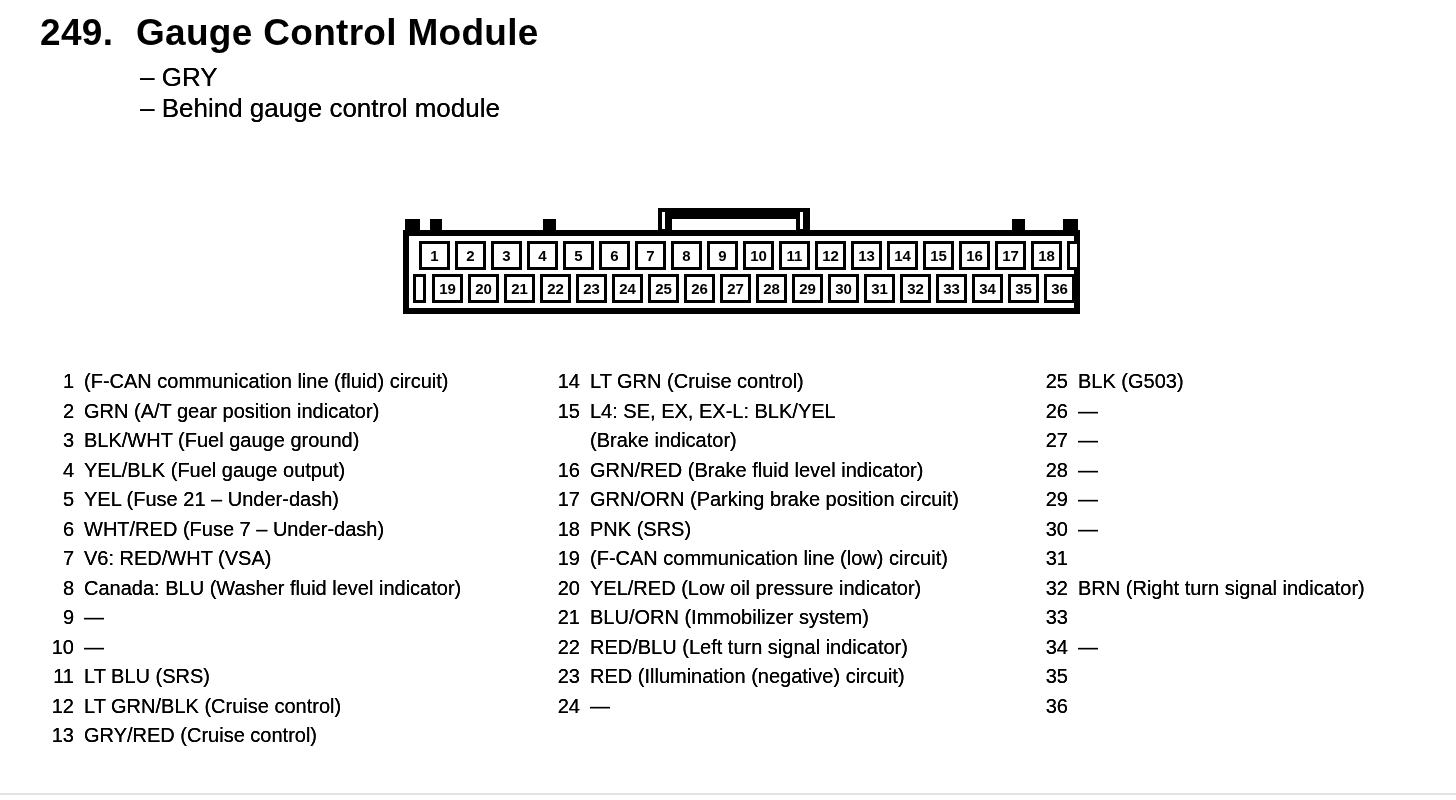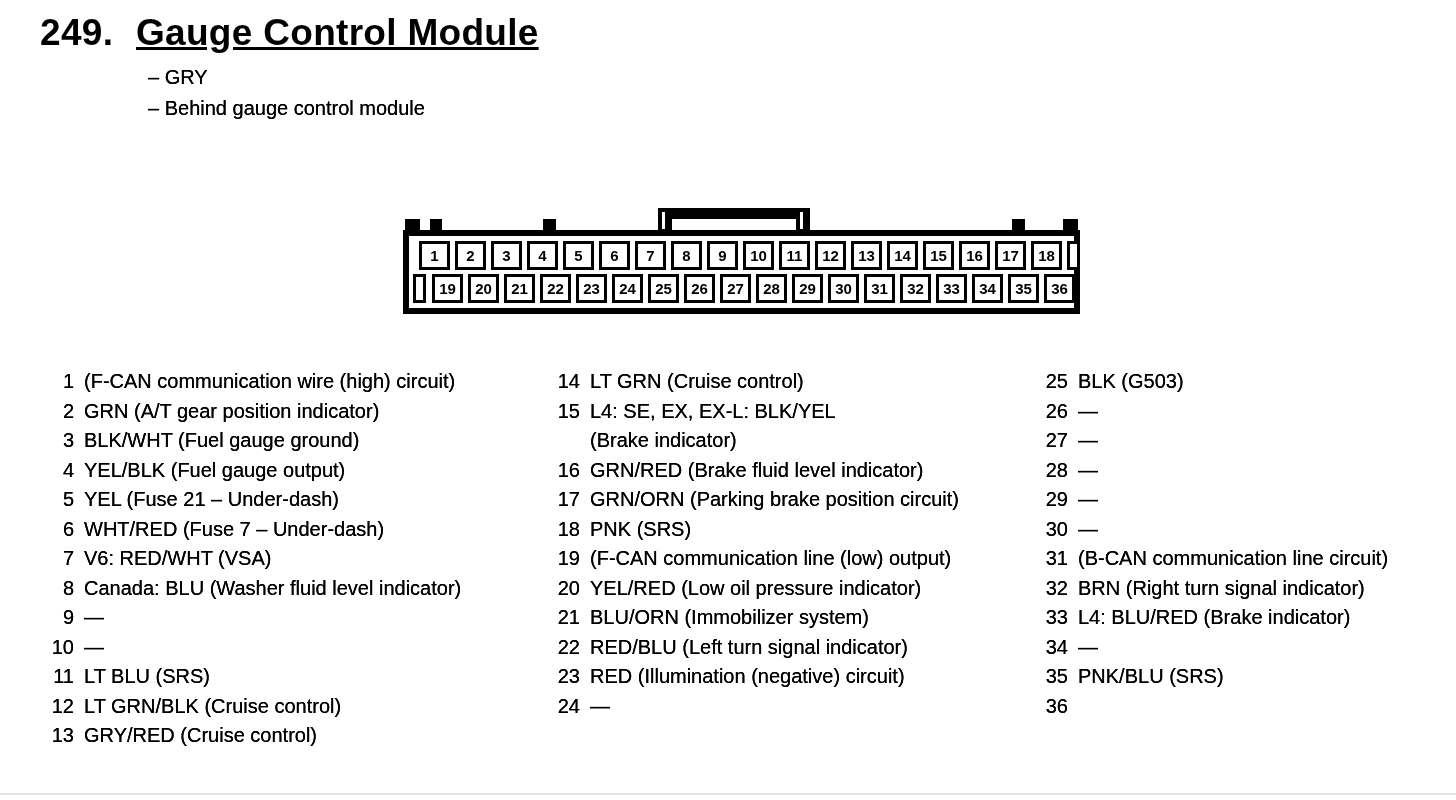--- a/index.html
+++ b/index.html
@@ -7,26 +7,25 @@
     width:1456px;height:800px;position:relative;overflow:hidden;
     background:#ffffff;color:#000;
     font-family:"Liberation Sans", sans-serif;
     -webkit-font-smoothing:antialiased;
   }
   
   .title-row{
     position:absolute;left:40px;top:12px;
     font-weight:bold;font-size:37px;letter-spacing:.3px;
     white-space:nowrap;
-    text-decoration:underline;
   }
   .title-num{display:inline-block;width:96px;}
   .notes{
-    position:absolute;left:148px;top:62px;
-    font-size:20px;line-height:30.5px;
+    position:absolute;left:140px;top:62px;
+    font-size:26px;line-height:30.5px;
     text-shadow:0 0 .4px #000;
     white-space:nowrap;
   }
   
   .connector{position:absolute;left:403px;top:208px;width:677px;height:106px;}
   .conn-tab{position:absolute;background:#000;height:13px;top:11px;}
   .bridge-bar{position:absolute;left:255px;top:0;width:152px;height:11px;background:#000;}
   .bridge-post{position:absolute;top:0;width:14px;height:25px;background:#000;}
   .bridge-post .slit{position:absolute;left:4px;top:4px;width:3px;height:17px;background:#fff;}
   .conn-body{
@@ -129,21 +128,21 @@
         <div class="cell">35</div>
         <div class="cell">36</div>
       </div>
   </div>
 </div>
 
 <div class="pin-col" id="col-0">
     <div class="pin-item">
       <span class="pin-num">1</span>
       <div class="pin-text">
-        <div class="pin-line">(F-CAN communication wire (high) circuit)</div>
+        <div class="pin-line">(F-CAN communication line (fluid) circuit)</div>
       </div>
     </div>
     <div class="pin-item">
       <span class="pin-num">2</span>
       <div class="pin-text">
         <div class="pin-line">GRN (A/T gear position indicator)</div>
       </div>
     </div>
     <div class="pin-item">
       <span class="pin-num">3</span>
@@ -240,21 +239,21 @@
     </div>
     <div class="pin-item">
       <span class="pin-num">18</span>
       <div class="pin-text">
         <div class="pin-line">PNK (SRS)</div>
       </div>
     </div>
     <div class="pin-item">
       <span class="pin-num">19</span>
       <div class="pin-text">
-        <div class="pin-line">(F-CAN communication line (low) output)</div>
+        <div class="pin-line">(F-CAN communication line (low) circuit)</div>
       </div>
     </div>
     <div class="pin-item">
       <span class="pin-num">20</span>
       <div class="pin-text">
         <div class="pin-line">YEL/RED (Low oil pressure indicator)</div>
       </div>
     </div>
     <div class="pin-item">
       <span class="pin-num">21</span>
@@ -314,45 +313,38 @@
     </div>
     <div class="pin-item">
       <span class="pin-num">30</span>
       <div class="pin-text">
         <div class="pin-line">—</div>
       </div>
     </div>
     <div class="pin-item">
       <span class="pin-num">31</span>
       <div class="pin-text">
-        <div class="pin-line">(B-CAN communication line circuit)</div>
       </div>
     </div>
     <div class="pin-item">
       <span class="pin-num">32</span>
       <div class="pin-text">
         <div class="pin-line">BRN (Right turn signal indicator)</div>
       </div>
     </div>
     <div class="pin-item">
       <span class="pin-num">33</span>
-      <div class="pin-text">
-        <div class="pin-line">L4: BLU/RED (Brake indicator)</div>
-      </div>
     </div>
     <div class="pin-item">
       <span class="pin-num">34</span>
       <div class="pin-text">
         <div class="pin-line">—</div>
       </div>
     </div>
     <div class="pin-item">
       <span class="pin-num">35</span>
-      <div class="pin-text">
-        <div class="pin-line">PNK/BLU (SRS)</div>
-      </div>
     </div>
     <div class="pin-item">
       <span class="pin-num">36</span>
     </div>
   </div>
 
 <div class="page-edge"></div>
 
 </body></html>

